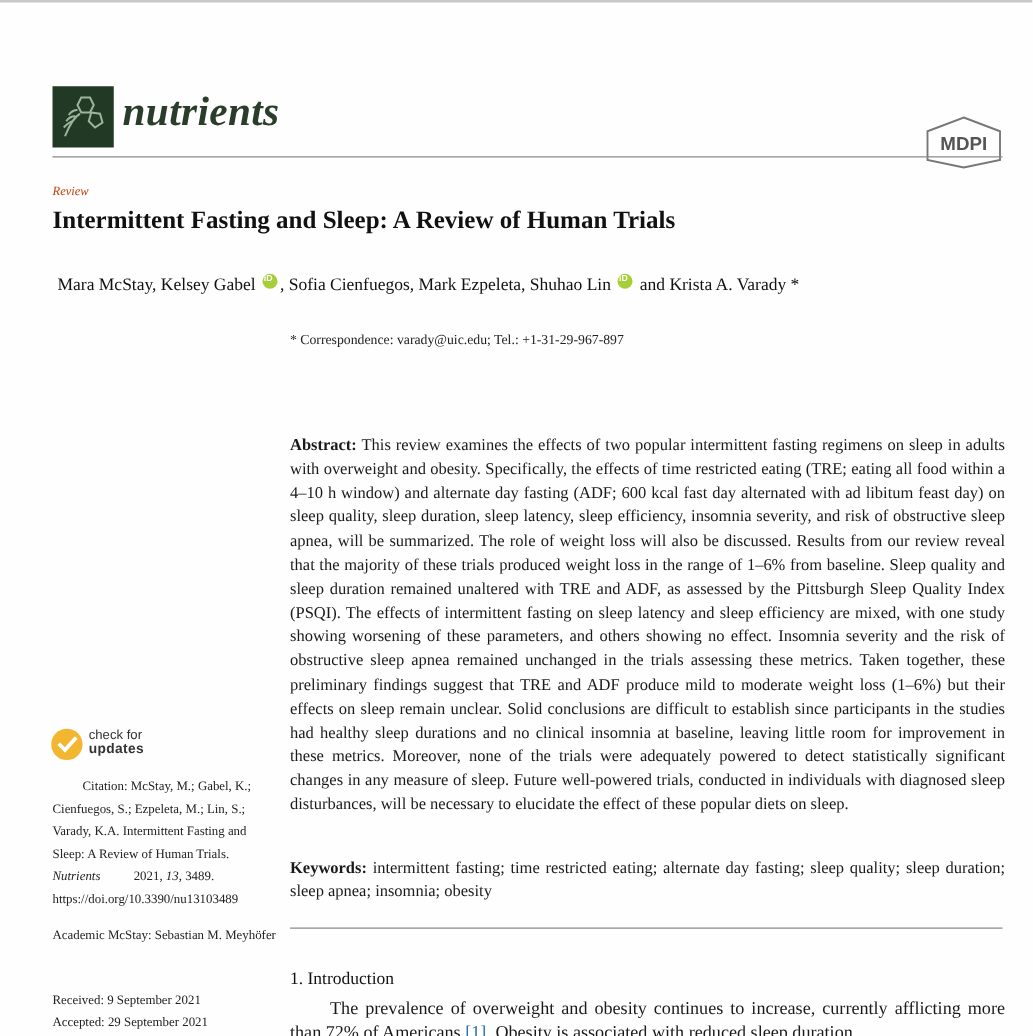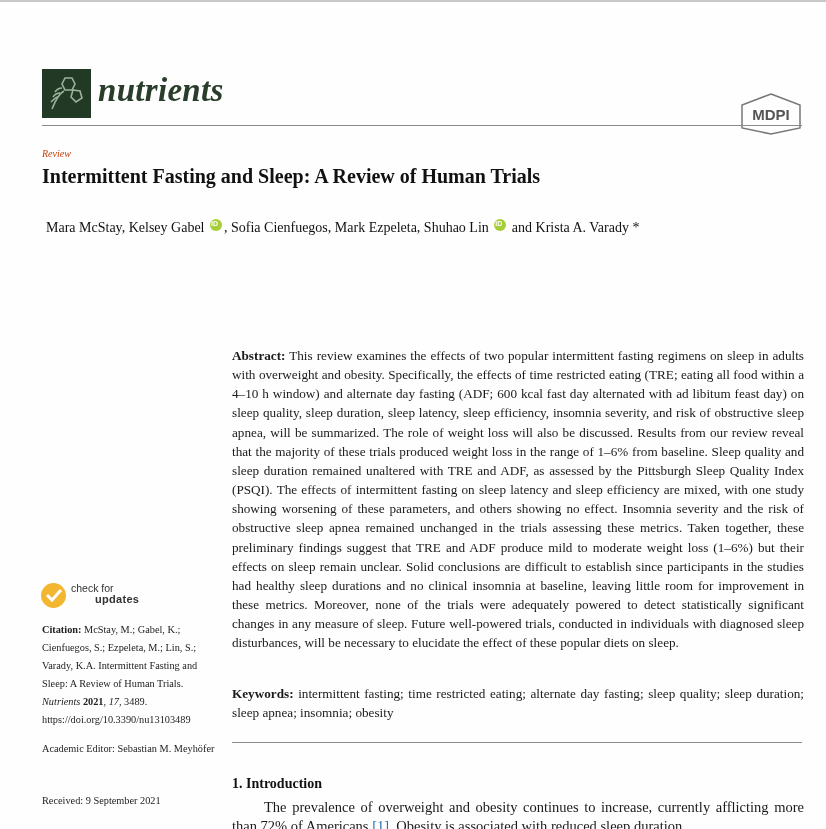--- a/index.html
+++ b/index.html
@@ -24,32 +24,32 @@
     
     .affil { position: absolute; left: 232px; top: 264px; width: 560px; font-size: 11px; line-height: 16px; color: #222; }
     .affil .corr { padding-left: 0; }
 
     
     .abstract { position: absolute; left: 232px; top: 346px; width: 572px; font-size: 13.2px; line-height: 19.15px; color: #1a1a1a; text-align: justify; }
     .abstract b { font-weight: bold; }
     .keywords { position: absolute; left: 232px; top: 684px; width: 572px; font-size: 13.2px; line-height: 19.15px; text-align: justify; }
     .mid-rule { position: absolute; left: 232px; top: 742px; width: 570px; height: 1px; background: #8a8a8a; }
 
-    .section-h { position: absolute; left: 232px; top: 776px; font-size: 14px; font-weight: bold; color: #111; }
+    .section-h { position: absolute; left: 232px; top: 776px; font-size: 14px; font-weight: normal; color: #111; }
     .intro { position: absolute; left: 232px; top: 798px; width: 572px; font-size: 14.5px; line-height: 19px; text-align: justify; text-indent: 32px; }
     .cite-link { color: #2a6fa8; }
 
     
     .cfu { position: absolute; left: 41px; top: 581px; width: 120px; height: 30px; }
     .cfu-circle { position: absolute; left: 0; top: 2px; width: 25px; height: 25px; border-radius: 50%; background: #f2b630; }
     .cfu-circle svg { width: 25px; height: 25px; display: block; }
     .cfu-text { position: absolute; left: 30px; top: 2px; font-family: "Liberation Sans", sans-serif; font-size: 10.5px; line-height: 11px; color: #333; }
-    .cfu-text .upd { font-weight: bold; font-size: 11px; letter-spacing: 0.3px; margin-left: 24px; }
+    .cfu-text .upd { font-weight: bold; font-size: 11px; letter-spacing: 0.3px; }
     .citation { position: absolute; left: 42px; top: 621px; width: 180px; font-size: 10.3px; line-height: 18px; color: #222; }
-    .citation b { font-weight: bold; }
+    .citation b { font-weight: normal; margin-left: 24px; }
     .editor { position: absolute; left: 42px; top: 740px; width: 180px; font-size: 10.3px; line-height: 18px; color: #222; }
     .dates { position: absolute; left: 42px; top: 792px; width: 180px; font-size: 10.3px; line-height: 18px; color: #222; }
   </style>
 </head>
 <body>
 
 <div class="topline"></div>
 
 <div class="logo-box">
   <svg viewBox="0 0 49 49">
@@ -68,20 +68,21 @@
     <text x="33" y="28" text-anchor="middle" font-family="Liberation Sans, sans-serif" font-weight="bold" font-size="15" fill="#555">MDPI</text>
   </svg>
 </div>
 <div class="header-rule"></div>
 
 <div class="article-type">Review</div>
 <div class="title">Intermittent Fasting and Sleep: A Review of Human Trials</div>
 <div class="authors" id="authors"><span>Mara McStay</span>, <span>Kelsey Gabel</span> <span class="orcid"></span>, <span>Sofia Cienfuegos</span>, <span>Mark Ezpeleta</span>, <span>Shuhao Lin</span> <span class="orcid"></span> and <span>Krista A. Varady *</span></div>
 
 <div class="affil">
+  <div class="corr">*  Correspondence: varady@uic.edu; Tel.: +1-31-29-967-897</div>
 </div>
 
 <div class="abstract">
   <b>Abstract:</b>
   <span>This review examines the effects of two popular intermittent fasting regimens on sleep in adults with overweight and obesity. Specifically, the effects of time restricted eating (TRE; eating all food within a 4–10 h window) and alternate day fasting (ADF; 600 kcal fast day alternated with ad libitum feast day) on sleep quality, sleep duration, sleep latency, sleep efficiency, insomnia severity, and risk of obstructive sleep apnea, will be summarized. The role of weight loss will also be discussed. Results from our review reveal that the majority of these trials produced weight loss in the range of 1–6% from baseline. Sleep quality and sleep duration remained unaltered with TRE and ADF, as assessed by the Pittsburgh Sleep Quality Index (PSQI). The effects of intermittent fasting on sleep latency and sleep efficiency are mixed, with one study showing worsening of these parameters, and others showing no effect. Insomnia severity and the risk of obstructive sleep apnea remained unchanged in the trials assessing these metrics. Taken together, these preliminary findings suggest that TRE and ADF produce mild to moderate weight loss (1–6%) but their effects on sleep remain unclear. Solid conclusions are difficult to establish since participants in the studies had healthy sleep durations and no clinical insomnia at baseline, leaving little room for improvement in these metrics. Moreover, none of the trials were adequately powered to detect statistically significant changes in any measure of sleep. Future well-powered trials, conducted in individuals with diagnosed sleep disturbances, will be necessary to elucidate the effect of these popular diets on sleep.</span>
 </div>
 
 <div class="keywords">
   <b>Keywords:</b>
   <span>intermittent fasting; time restricted eating; alternate day fasting; sleep quality; sleep duration; sleep apnea; insomnia; obesity</span>
@@ -100,19 +101,20 @@
   </div>
   <div class="cfu-text">
     <div>check for</div>
     <div class="upd">updates</div>
   </div>
 </div>
 
 <div class="citation">
   <b>Citation:</b>
   <span>McStay, M.; Gabel, K.; Cienfuegos, S.; Ezpeleta, M.; Lin, S.; Varady, K.A. Intermittent Fasting and Sleep: A Review of Human Trials. </span><i>Nutrients</i>
-  <b>2021</b>, <i>17</i><span>, 3489.  https://doi.org/10.3390/nu13103489</span>
+  <b>2021</b>, <i>13</i><span>, 3489.  https://doi.org/10.3390/nu13103489</span>
 </div>
 
-<div class="editor">Academic Editor: Sebastian M. Meyhöfer</div>
+<div class="editor">Academic McStay: Sebastian M. Meyhöfer</div>
 <div class="dates">
   <div>Received: 9 September 2021</div>
+  <div>Accepted: 29 September 2021</div>
 </div>
 
 </body></html>

